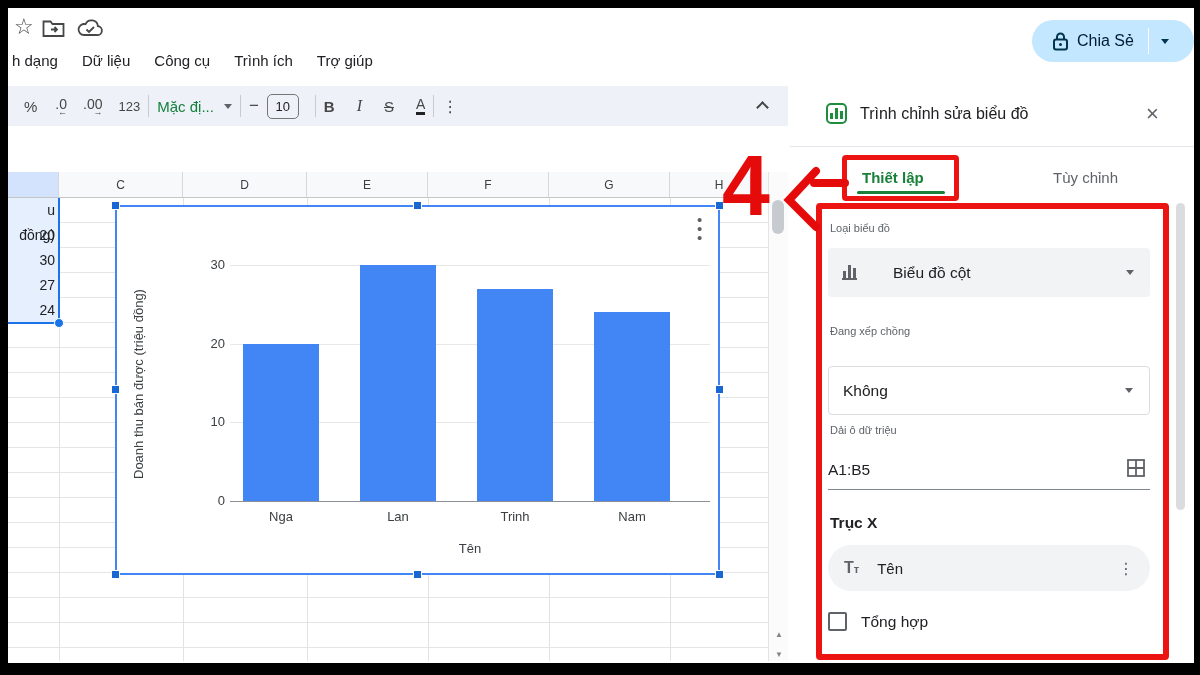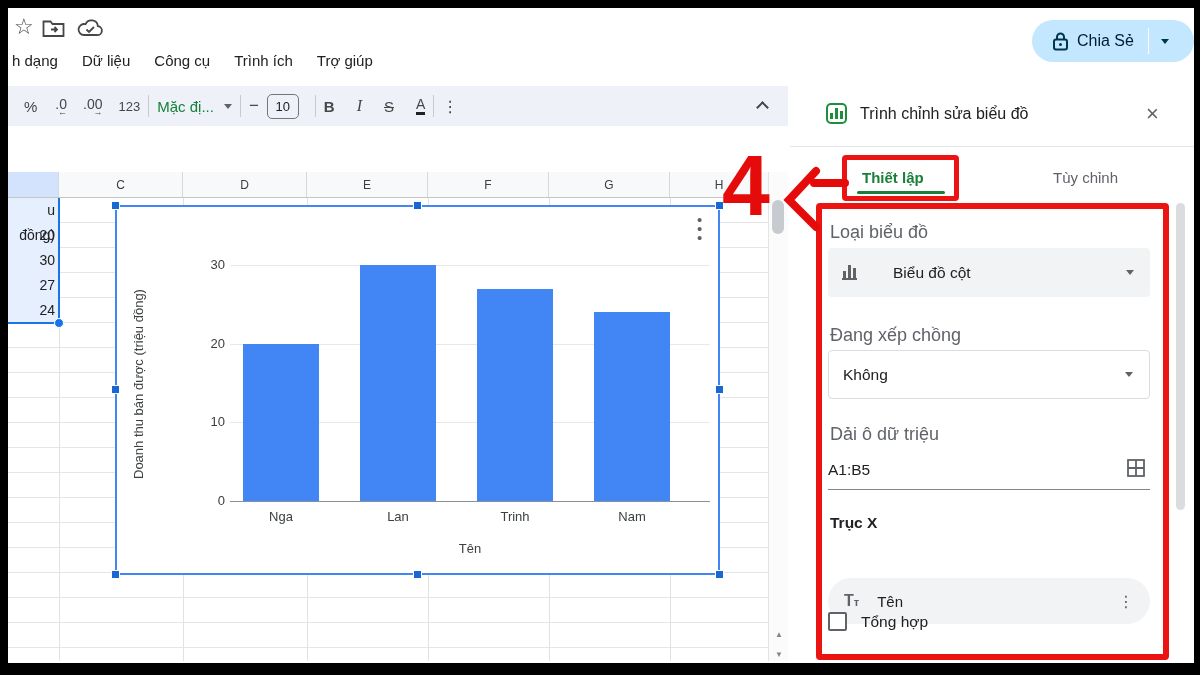--- a/index.html
+++ b/index.html
@@ -65,21 +65,21 @@
   .panel-title { font-size:16px; font-weight:500; color:#202124; }
   .chart-editor-icon { width:21px; height:21px; border:2px solid #1e8e3e; border-radius:5px;
     display:flex; align-items:flex-end; justify-content:center; gap:2px; padding:3px 2px; }
   .chart-editor-icon i, .ctype-icon i { display:block; background:#1e8e3e; width:3px; }
   .ctype-icon { display:flex; align-items:flex-end; gap:2px; height:15px; border-bottom:2px solid #5f6368; padding:0 1px; }
   .ctype-icon i { background:#5f6368; width:3px; }
   .tab-setup { font-size:15px; font-weight:700; color:#188038; }
   .tab-underline { position:absolute; left:857px; top:191px; width:88px; height:3px; background:#188038; border-radius:2px; }
   .tab-custom { font-size:15px; color:#5f6368; }
   .redbox { position:absolute; border:5px solid #ec1313; border-radius:4px; z-index:40; }
-  .plabel { font-size:18px; color:#5f6368; }
+  .plabel { font-size:11px; color:#5f6368; }
   .dropdown { position:absolute; left:828px; width:322px; height:49px; border-radius:4px;
     display:flex; align-items:center; padding:0 14px; font-size:15.5px; color:#202124; }
   .dd-gray { background:#f1f3f4;gap:20px; }
   .dd-white { background:#fff; border:1px solid #dadce0; }
   .dd-caret { position:absolute; right:16px; }
   .pill { position:absolute; left:828px; top:545px; width:322px; height:46px; border-radius:23px;
     background:#f1f3f4; display:flex; align-items:center; padding:0 16px; }
   .tt-icon { color:#5f6368; font-weight:700; }
   .vdots { color:#5f6368; font-size:16px; letter-spacing:0; }
   .checkbox { width:19px; height:19px; border:2px solid #5f6368; border-radius:2px; background:#fff; }
@@ -255,36 +255,36 @@
   <span class="ctype-icon">
       <i style="height:7px;"></i>
       <i style="height:13px;"></i>
       <i style="height:10px;"></i>
     </span>
   <span style="margin-left:16px;">Biểu đồ cột</span>
   <span class="caret-down dd-caret"></span>
 </div>
 
 <span class="abs plabel" style="left:830px; top:325px; z-index:10;">Đang xếp chồng</span>
-<div class="dropdown dd-white" style="top:350px; z-index:10;">
+<div class="dropdown dd-white" style="top:366px; z-index:10;">
   <span>Không</span>
   <span class="caret-down dd-caret"></span>
 </div>
 
 <span class="abs plabel" style="left:830px; top:424px; z-index:10;">Dải ô dữ triệu</span>
 <div class="abs" style="left:828px; top:450px; width:322px; height:40px; border-bottom:1px solid #80868b; z-index:10; display:flex; align-items:center;">
   <span style="font-size:15.5px;">A1:B5</span>
   <svg style="position:absolute; right:4px; top:8px;" width="20" height="20" viewBox="0 0 20 20">
     <rect x="2" y="2" width="16" height="16" fill="none" stroke="#5f6368" stroke-width="1.8"></rect>
     <path d="M2 10 h16 M10 2 v16" stroke="#5f6368" stroke-width="1.8"></path>
   </svg>
 </div>
 
 <span class="abs" style="left:830px; top:514px; font-size:15.5px; font-weight:700; z-index:10;">Trục X</span>
-<div class="pill" style="z-index:10;margin-top:33px;">
+<div class="pill" style="z-index:10;">
   <span class="tt-icon"><span style="font-size:16px;">T</span><span style="font-size:11px;">т</span></span>
   <span style="margin-left:18px; font-size:15px;">Tên</span>
   <span class="vdots" style="position:absolute; right:16px;">⋮</span>
 </div>
 
 <div class="abs checkbox" style="left:828px; top:612px; z-index:10;"></div>
 <span class="abs" style="left:861px; top:613px; font-size:15.5px; z-index:10;">Tổng hợp</span>
 
 <div class="psb-thumb"></div>
 

